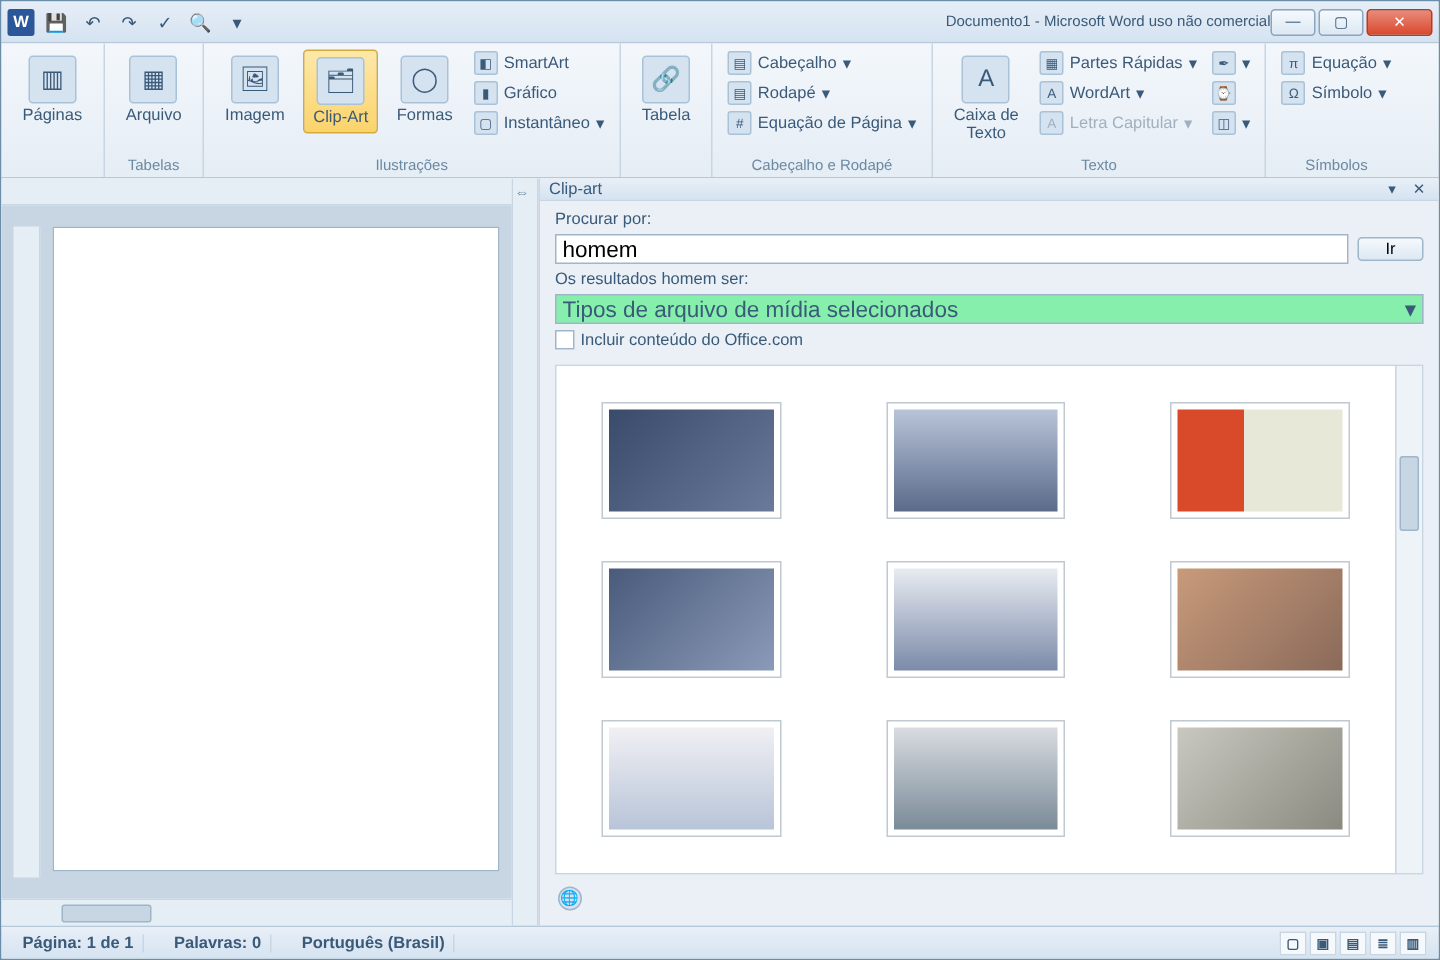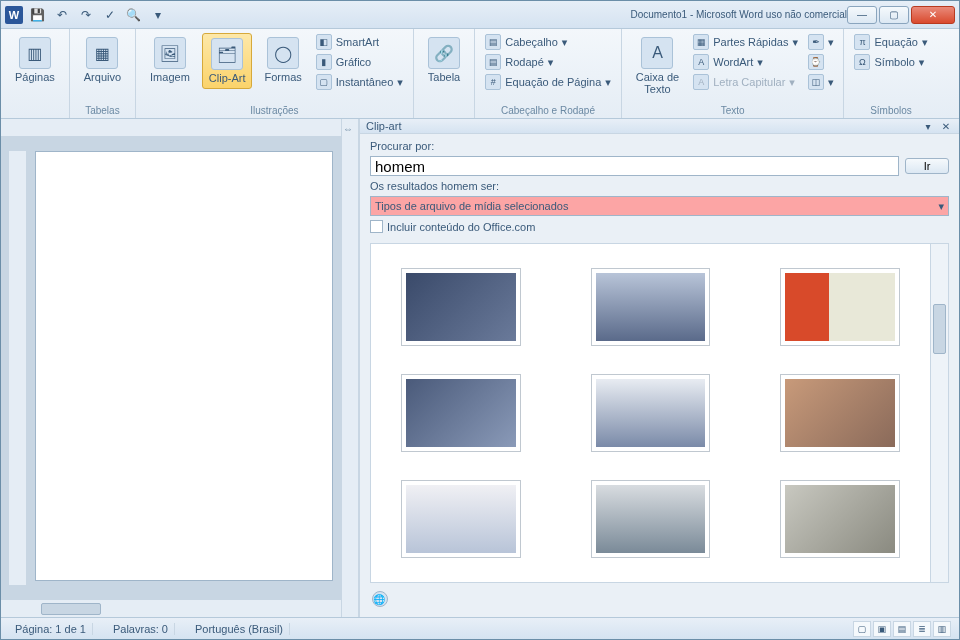--- a/index.html
+++ b/index.html
@@ -51,37 +51,37 @@
 
 
 .pane { flex: 1; background: #eaf0f6; display: flex; flex-direction: column; border-left: 1px solid #c8d6e3; }
 .pane-hdr { height: 20px; background: linear-gradient(#e8eff7,#d5e3f1); border-bottom: 1px solid #c8d6e3; display: flex; align-items: center; padding: 0 6px; font-size: 11px; color: #3a5a7a; }
 .pane-hdr .sp { flex: 1; }
 .pane-hdr .pbtn { width: 14px; height: 14px; font-size: 10px; display: flex; align-items: center; justify-content: center; cursor: pointer; margin-left: 4px; }
 .pane-body { padding: 6px 10px; display: flex; flex-direction: column; gap: 4px; font-size: 11px; color: #3a5a7a; }
 .row-flex { display: flex; gap: 6px; align-items: center; }
 .txt-in { flex: 1; height: 20px; border: 1px solid #9fb5c9; padding: 0 4px; font-size: 15px; background: #fff; }
 .go-btn { width: 44px; height: 16px; border: 1px solid #9fb5c9; background: linear-gradient(#f5f9fc,#dce8f3); font-size: 11px; cursor: pointer; border-radius: 3px; }
-.sel-in { width: 100%; height: 20px; border: 1px solid #9fb5c9; background: #fca5a5; font-size: 11px; padding: 0 4px; display: flex; align-items: center; justify-content: space-between; cursor: pointer; }
+.sel-in { width: 100%; height: 20px; border: 1px solid #9fb5c9; background: #86efac; font-size: 15px; padding: 0 4px; display: flex; align-items: center; justify-content: space-between; cursor: pointer; }
 .chk { display: flex; align-items: center; gap: 4px; }
 .chk-box { width: 13px; height: 13px; border: 1px solid #9fb5c9; background: #fff; }
 
 .results { flex: 1; background: #fff; border: 1px solid #c8d6e3; margin: 4px 10px 0 10px; position: relative; display: flex; }
 .grid { flex: 1; padding: 24px 30px; display: grid; grid-template-columns: repeat(3,1fr); gap: 28px 70px; overflow: hidden; }
 .thumb-item { border: 1px solid #c0c8d0; background: #fff; padding: 4px; height: 78px; display: flex; align-items: center; justify-content: center; cursor: pointer; }
 .stub { width: 100%; height: 100%; }
 .vscroll { width: 18px; background: #eef3f8; border-left: 1px solid #c8d6e3; position: relative; }
 .vscroll .vthumb { position: absolute; top: 60px; left: 2px; right: 2px; height: 50px; background: #c8d6e3; border: 1px solid #9fb5c9; border-radius: 2px; }
 
 .pane-foot { padding: 6px 12px 10px; font-size: 11px; }
 .link-row { display: flex; align-items: center; gap: 6px; color: #1e4e8c; cursor: pointer; padding: 2px 0; }
 .link-icn { width: 16px; height: 16px; border-radius: 50%; background: #d5e3f1; border: 1px solid #9fb5c9; display: flex; align-items: center; justify-content: center; font-size: 10px; color: #2b6aa8; }
 
 
-.status { height: 22px; background: linear-gradient(#e8eff7,#d5e3f1); border-top: 1px solid #b5c9da; display: flex; align-items: center; font-size: 11px; color: #3a5a7a; padding: 0 8px; gap: 14px; }
+.status { height: 22px; background: linear-gradient(#e8eff7,#d5e3f1); border-top: 1px solid #b5c9da; display: flex; align-items: center; font-size: 11px; color: #3a5a7a; padding: 0 8px; gap: 14px; font-weight: bold; }
 .status .seg { padding: 0 6px; border-right: 1px solid #c8d6e3; }
 .status .sp { flex: 1; }
 .zoom { display: flex; align-items: center; gap: 6px; }
 .view-btns { display: flex; gap: 2px; }
 .vb { width: 18px; height: 16px; border: 1px solid #c8d6e3; background: #f5f9fc; cursor: pointer; font-size: 9px; display: flex; align-items: center; justify-content: center; }
 .slider { width: 110px; height: 4px; background: #c8d6e3; position: relative; border-radius: 2px; }
 .slider .knob { position: absolute; left: 50%; top: -4px; width: 8px; height: 12px; background: #f5f9fc; border: 1px solid #9fb5c9; border-radius: 2px; }
 .zbtn { width: 16px; height: 16px; border: 1px solid #9fb5c9; border-radius: 8px; background: #f5f9fc; display: flex; align-items: center; justify-content: center; font-size: 11px; cursor: pointer; }
 
 

